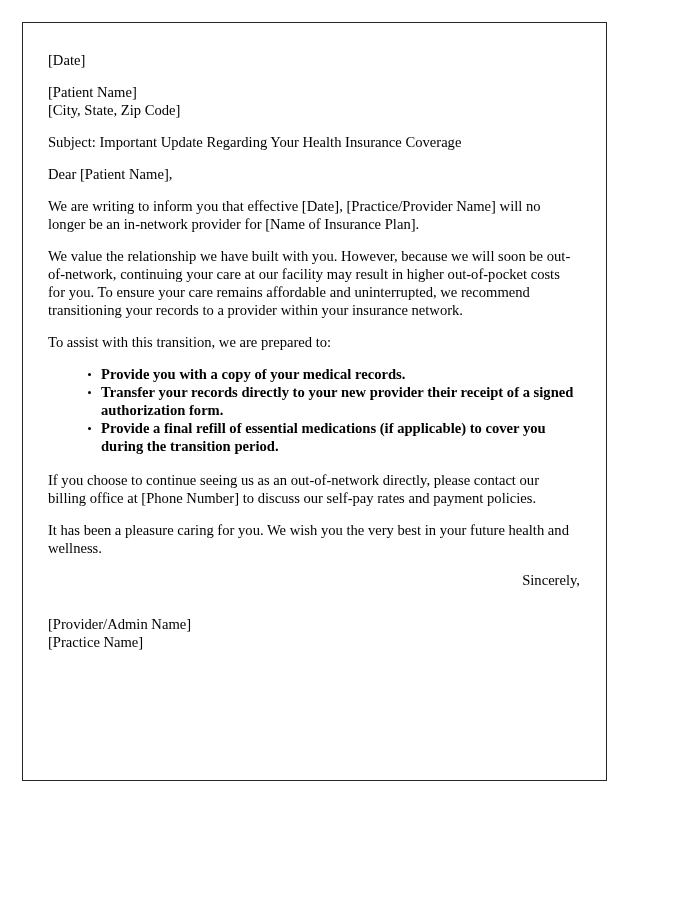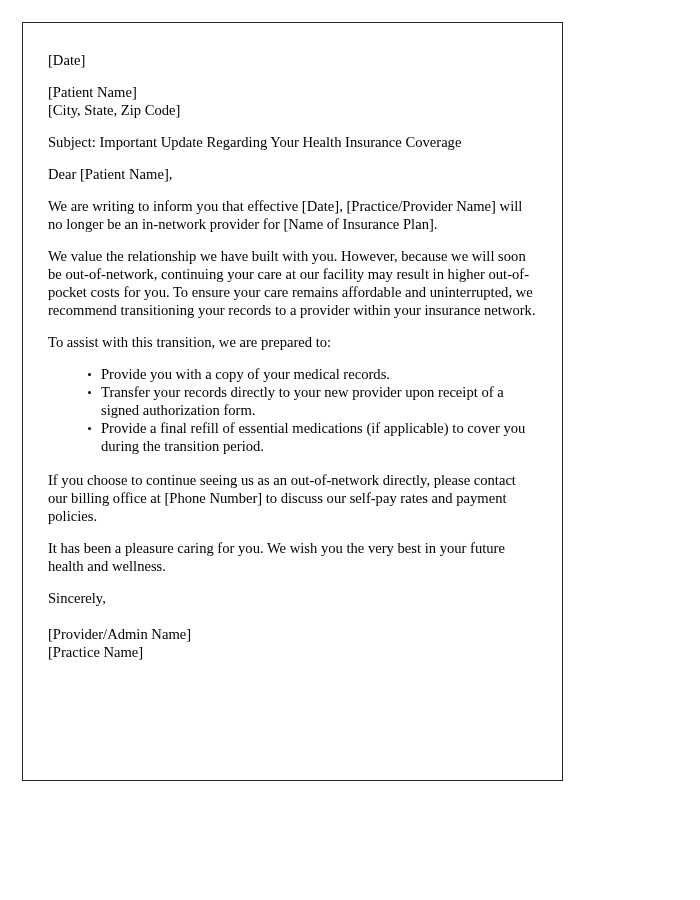--- a/index.html
+++ b/index.html
@@ -11,21 +11,21 @@
     width: 700px;
     height: 900px;
     font-family: "Liberation Serif", "DejaVu Serif", serif;
     color: #000000;
     overflow: hidden;
   }
   #letter-page {
     position: absolute;
     left: 22px;
     top: 22px;
-    width: 541px;
+    width: 585px;
     height: 759px;
     box-sizing: border-box;
     border: 1.5px solid #262626;
     background: #ffffff;
   }
   #letter-body {
     padding: 28px 26px 0 25px;
     font-size: 14.6px;
     line-height: 18px;
   }
@@ -34,26 +34,28 @@
   }
   .line {
     display: block;
     white-space: nowrap;
   }
   .para {
     margin: 0 0 14px 0;
     text-align: left;
   }
   .gap-lg {
-    margin-bottom: 18px;
+    margin-bottom: 26px;
+    text-align: right;
   }
   ul.bullets {
     margin: 14px 0 16px 0;
     padding: 0 0 0 40px;
     list-style: none;
+    font-weight: bold;
   }
   ul.bullets > li {
     position: relative;
     margin: 0 0 0 0;
     padding: 0 0 0 13px;
     line-height: 18px;
   }
   ul.bullets > li::before {
     content: "";
     position: absolute;
@@ -88,21 +90,21 @@
     <p class="para">Dear [Patient Name],</p>
 
     <p class="para">We are writing to inform you that effective [Date], [Practice/Provider Name] will no longer be an in-network provider for [Name of Insurance Plan].</p>
 
     <p class="para">We value the relationship we have built with you. However, because we will soon be out-of-network, continuing your care at our facility may result in higher out-of-pocket costs for you. To ensure your care remains affordable and uninterrupted, we recommend transitioning your records to a provider within your insurance network.</p>
 
     <p class="para">To assist with this transition, we are prepared to:</p>
 
     <ul class="bullets">
       <li>Provide you with a copy of your medical records.</li>
-      <li>Transfer your records directly to your new provider upon receipt of a signed authorization form.</li>
+      <li>Transfer your records directly to your new provider their receipt of a signed authorization form.</li>
       <li>Provide a final refill of essential medications (if applicable) to cover you during the transition period.</li>
     </ul>
 
 
     <p class="para">If you choose to continue seeing us as an out-of-network directly, please contact our billing office at [Phone Number] to discuss our self-pay rates and payment policies.</p>
 
     <p class="para">It has been a pleasure caring for you. We wish you the very best in your future health and wellness.</p>
 
     <p class="para gap-lg">Sincerely,</p>
 

